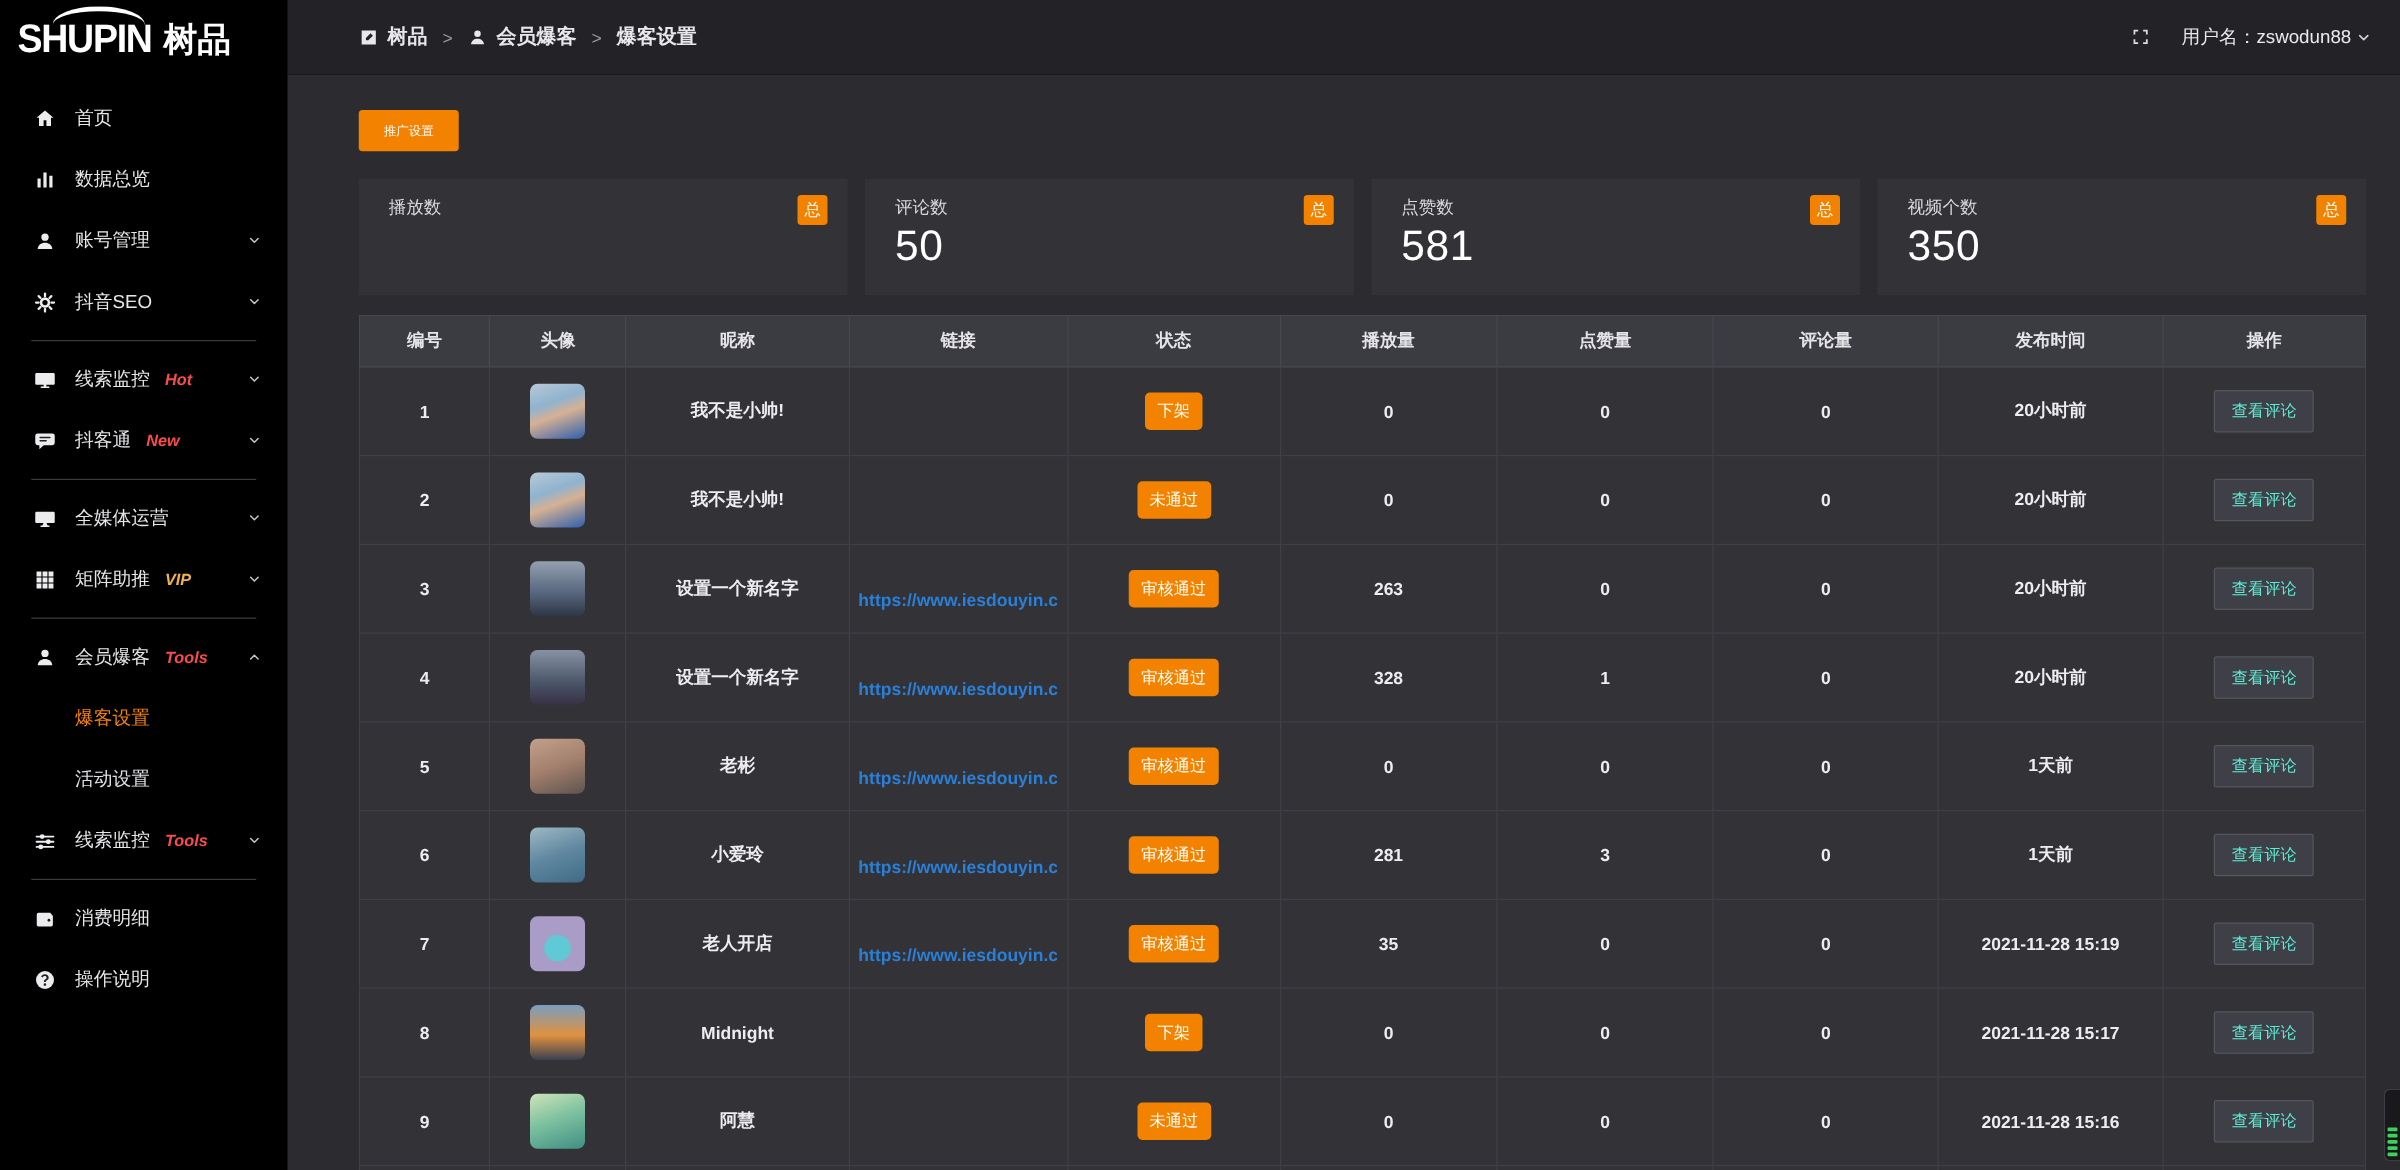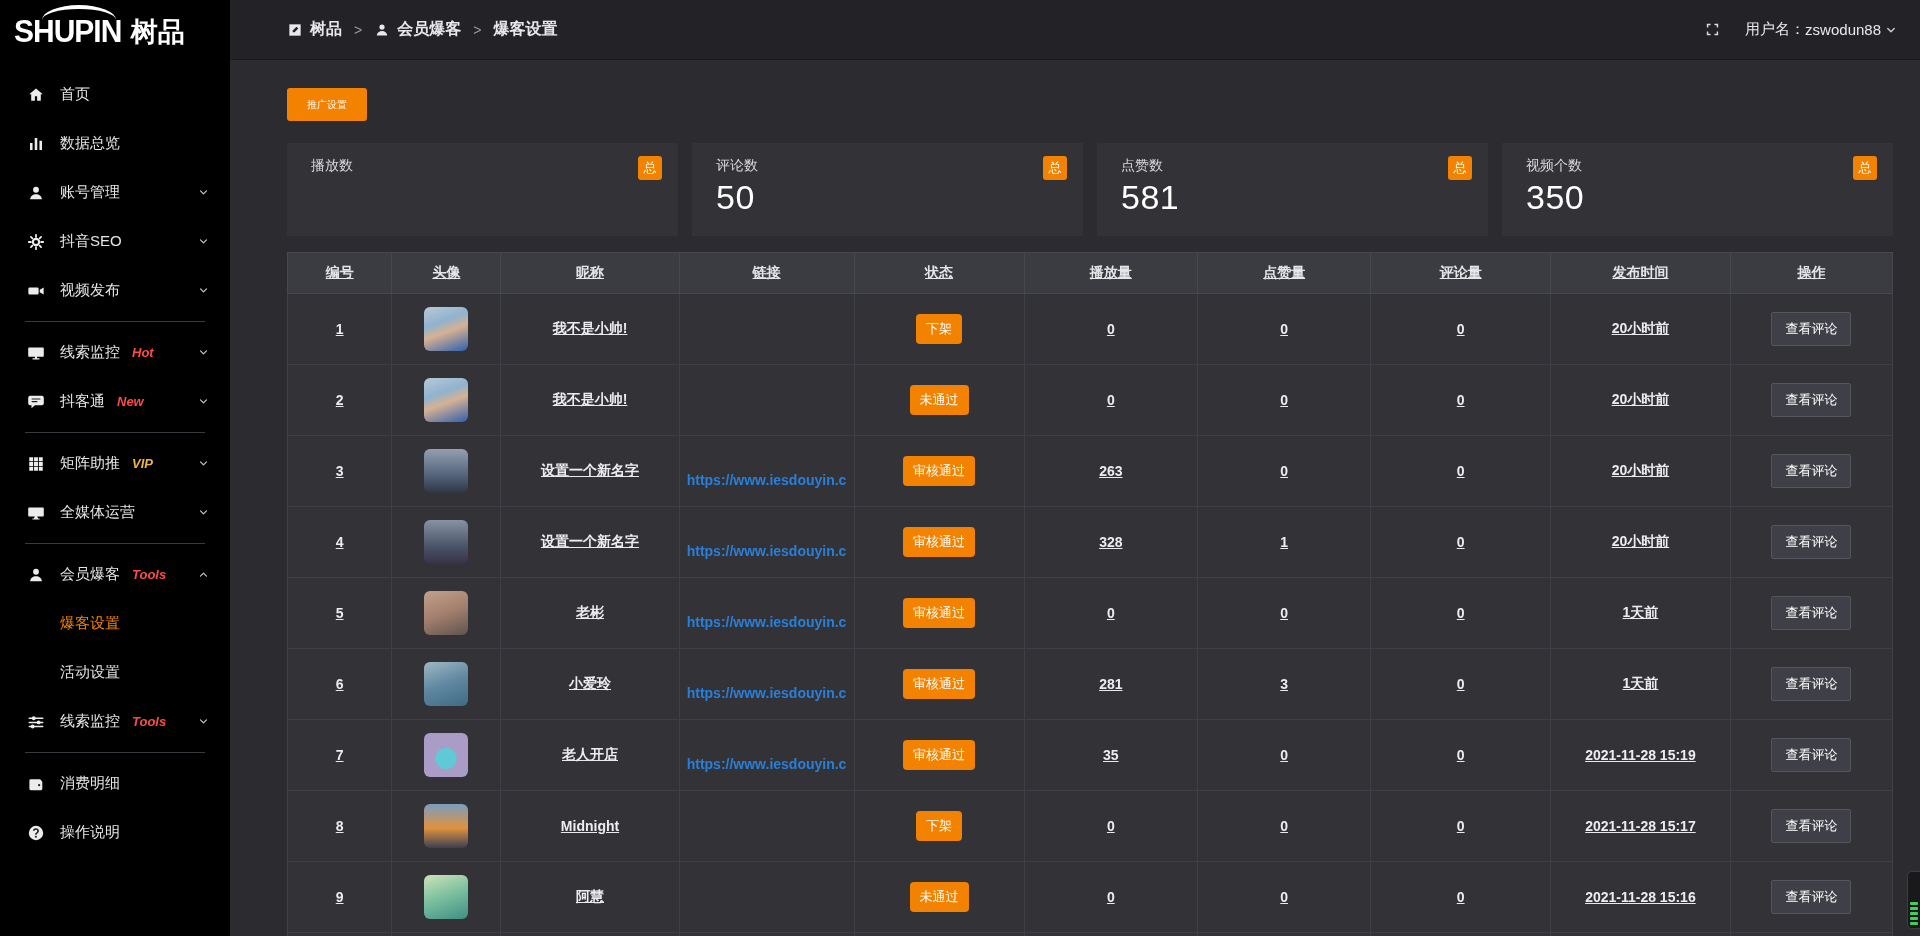--- a/index.html
+++ b/index.html
@@ -44,35 +44,35 @@
   .content { padding:28px 27px 0 57px; height:876px; }
   .promo-btn { width:80px; height:33px; background:#f28200; border:none; border-radius:3px;
     color:#fff; font-size:10px; cursor:pointer; font-family:inherit; }
   .cards { display:flex; gap:14px; margin-top:22px;align-items:center; }
   .card { flex:1; background:#323237; height:93px; position:relative; padding:14px 24px; }
   .card-label { font-size:14px; color:#d9d9dd; }
   .card-value { font-size:34px; color:#fff; margin-top:3px; letter-spacing:.5px; }
   .card-badge { position:absolute; top:13px; right:16px; width:24px; height:24px; background:#f28200;
     border-radius:3px; color:#fff; font-size:13px; display:flex; align-items:center; justify-content:center; }
   
-  .table-wrap { margin-top:16px; height:684px; overflow:hidden;text-decoration:underline; }
+  .table-wrap { margin-top:16px; height:684px; overflow:hidden; }
   table { width:100%; border-collapse:collapse; table-layout:fixed; background:#323237; }
   thead th { height:41px; background:#3b3b42; border:1px solid #47474e;
     font-size:14px; font-weight:700; color:#e5e5e8; }
   tbody td { height:71px; border:1px solid #3f3f46; text-align:center; vertical-align:middle;
     font-size:14px; font-weight:600; color:#ededf0; padding:0 6px; overflow:hidden; }
   th:nth-child(1){width:6.5%} th:nth-child(2){width:6.8%} th:nth-child(3){width:11.1%}
   th:nth-child(4){width:10.9%} th:nth-child(5){width:10.6%} th:nth-child(6){width:10.8%}
   th:nth-child(7){width:10.8%} th:nth-child(8){width:11.2%} th:nth-child(9){width:11.2%}
   th:nth-child(10){width:10.1%}
   .avatar { width:44px; height:44px; border-radius:6px; margin:0 auto; }
   .link-cell { color:#2a7fd8; white-space:nowrap; display:inline-block; max-width:100%; overflow:hidden; cursor:pointer;margin-top:20px; }
   .status-badge { display:inline-block; background:#f28200; color:#fff; font-weight:400;
     font-size:13px; padding:6px 10px; border-radius:4px;text-align:right; }
-  .view-btn { background:#3f3f47; border:1px solid #55555e; border-radius:2px; color:#ffffff;
+  .view-btn { background:#3f3f47; border:1px solid #55555e; border-radius:2px; color:#5eead4;
     font-size:13px; padding:7px 13px; cursor:pointer; font-family:inherit; }
   
   .float-widget { position:absolute; right:0; bottom:7px; width:13px; height:58px; background:#19191c;
     border:1px solid #3c3c42; border-right:none; border-radius:5px 0 0 5px; z-index:9;
     display:flex; flex-direction:column; justify-content:flex-end; gap:2px; padding:3px 2px; }
   .fw-bar { height:3px; background:#3ecf5e; border-radius:1px; }
 </style>
 </head>
 <body>
 
@@ -122,33 +122,20 @@
             </g>
           </svg>
         </span>
         <span class="mi-label">抖音SEO</span>
         <span class="mi-chevron">
           <svg viewBox="0 0 24 24" fill="none" stroke="currentColor" stroke-width="2.2" stroke-linecap="round" stroke-linejoin="round">
             <polyline points="6.5 9 12 14.5 17.5 9"></polyline>
           </svg>
         </span>
       </div>
-      <div class="menu-item">
-        <span class="mi-icon">
-          <svg viewBox="0 0 24 24" fill="currentColor">
-            <path d="M3.5 7.2h10.3a1.7 1.7 0 0 1 1.7 1.7v6.2a1.7 1.7 0 0 1-1.7 1.7H3.5a1.7 1.7 0 0 1-1.7-1.7V8.9a1.7 1.7 0 0 1 1.7-1.7zM17 10.4 22.2 7.3v9.4L17 13.6z"></path>
-          </svg>
-        </span>
-        <span class="mi-label">视频发布</span>
-        <span class="mi-chevron">
-          <svg viewBox="0 0 24 24" fill="none" stroke="currentColor" stroke-width="2.2" stroke-linecap="round" stroke-linejoin="round">
-            <polyline points="6.5 9 12 14.5 17.5 9"></polyline>
-          </svg>
-        </span>
-      </div>
       <div class="menu-divider"></div>
       <div class="menu-item">
         <span class="mi-icon">
           <svg viewBox="0 0 24 24" fill="currentColor">
             <path d="M3 4.6h18c.8 0 1.4.6 1.4 1.4v9.6c0 .8-.6 1.4-1.4 1.4h-7.6v2h3.2v1.6H7.4V19h3.2v-2H3c-.8 0-1.4-.6-1.4-1.4V6c0-.8.6-1.4 1.4-1.4z"></path>
           </svg>
         </span>
         <span class="mi-label">线索监控</span>
         <span class="mi-badge" style="color:#fa4b4b">Hot</span>
         <span class="mi-chevron">
@@ -172,38 +159,38 @@
         <span class="mi-chevron">
           <svg viewBox="0 0 24 24" fill="none" stroke="currentColor" stroke-width="2.2" stroke-linecap="round" stroke-linejoin="round">
             <polyline points="6.5 9 12 14.5 17.5 9"></polyline>
           </svg>
         </span>
       </div>
       <div class="menu-divider"></div>
       <div class="menu-item">
         <span class="mi-icon">
           <svg viewBox="0 0 24 24" fill="currentColor">
+            <path d="M3 4.6h18c.8 0 1.4.6 1.4 1.4v9.2c0 .8-.6 1.4-1.4 1.4h-7.4l1.2 2.6h2v1.6H7.2v-1.6h2l1.2-2.6H3c-.8 0-1.4-.6-1.4-1.4V6c0-.8.6-1.4 1.4-1.4z"></path>
+          </svg>
+        </span>
+        <span class="mi-label">全媒体运营</span>
+        <span class="mi-chevron">
+          <svg viewBox="0 0 24 24" fill="none" stroke="currentColor" stroke-width="2.2" stroke-linecap="round" stroke-linejoin="round">
+            <polyline points="6.5 9 12 14.5 17.5 9"></polyline>
+          </svg>
+        </span>
+      </div>
+      <div class="menu-item">
+        <span class="mi-icon">
+          <svg viewBox="0 0 24 24" fill="currentColor">
             <path d="M3 3h5.2v5.2H3zM9.4 3h5.2v5.2H9.4zM15.8 3H21v5.2h-5.2zM3 9.4h5.2v5.2H3zM9.4 9.4h5.2v5.2H9.4zM15.8 9.4H21v5.2h-5.2zM3 15.8h5.2V21H3zM9.4 15.8h5.2V21H9.4zM15.8 15.8H21V21h-5.2z"></path>
           </svg>
         </span>
         <span class="mi-label">矩阵助推</span>
         <span class="mi-badge" style="color:#f0b24a">VIP</span>
-        <span class="mi-chevron">
-          <svg viewBox="0 0 24 24" fill="none" stroke="currentColor" stroke-width="2.2" stroke-linecap="round" stroke-linejoin="round">
-            <polyline points="6.5 9 12 14.5 17.5 9"></polyline>
-          </svg>
-        </span>
-      </div>
-      <div class="menu-item">
-        <span class="mi-icon">
-          <svg viewBox="0 0 24 24" fill="currentColor">
-            <path d="M3 4.6h18c.8 0 1.4.6 1.4 1.4v9.2c0 .8-.6 1.4-1.4 1.4h-7.4l1.2 2.6h2v1.6H7.2v-1.6h2l1.2-2.6H3c-.8 0-1.4-.6-1.4-1.4V6c0-.8.6-1.4 1.4-1.4z"></path>
-          </svg>
-        </span>
-        <span class="mi-label">全媒体运营</span>
         <span class="mi-chevron">
           <svg viewBox="0 0 24 24" fill="none" stroke="currentColor" stroke-width="2.2" stroke-linecap="round" stroke-linejoin="round">
             <polyline points="6.5 9 12 14.5 17.5 9"></polyline>
           </svg>
         </span>
       </div>
       <div class="menu-divider"></div>
       <div class="menu-item">
         <span class="mi-icon">
           <svg viewBox="0 0 24 24" fill="currentColor">

